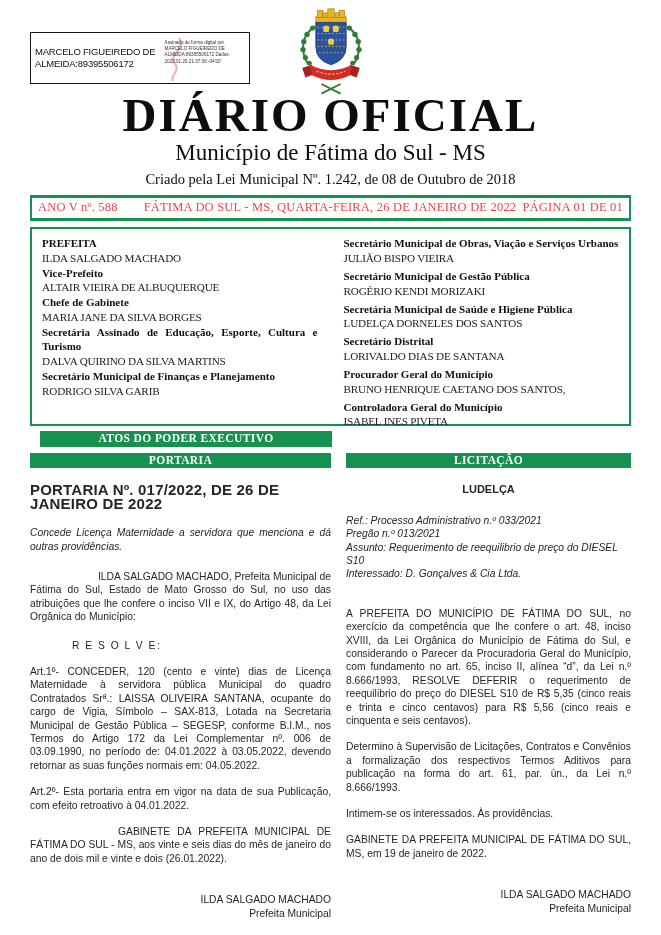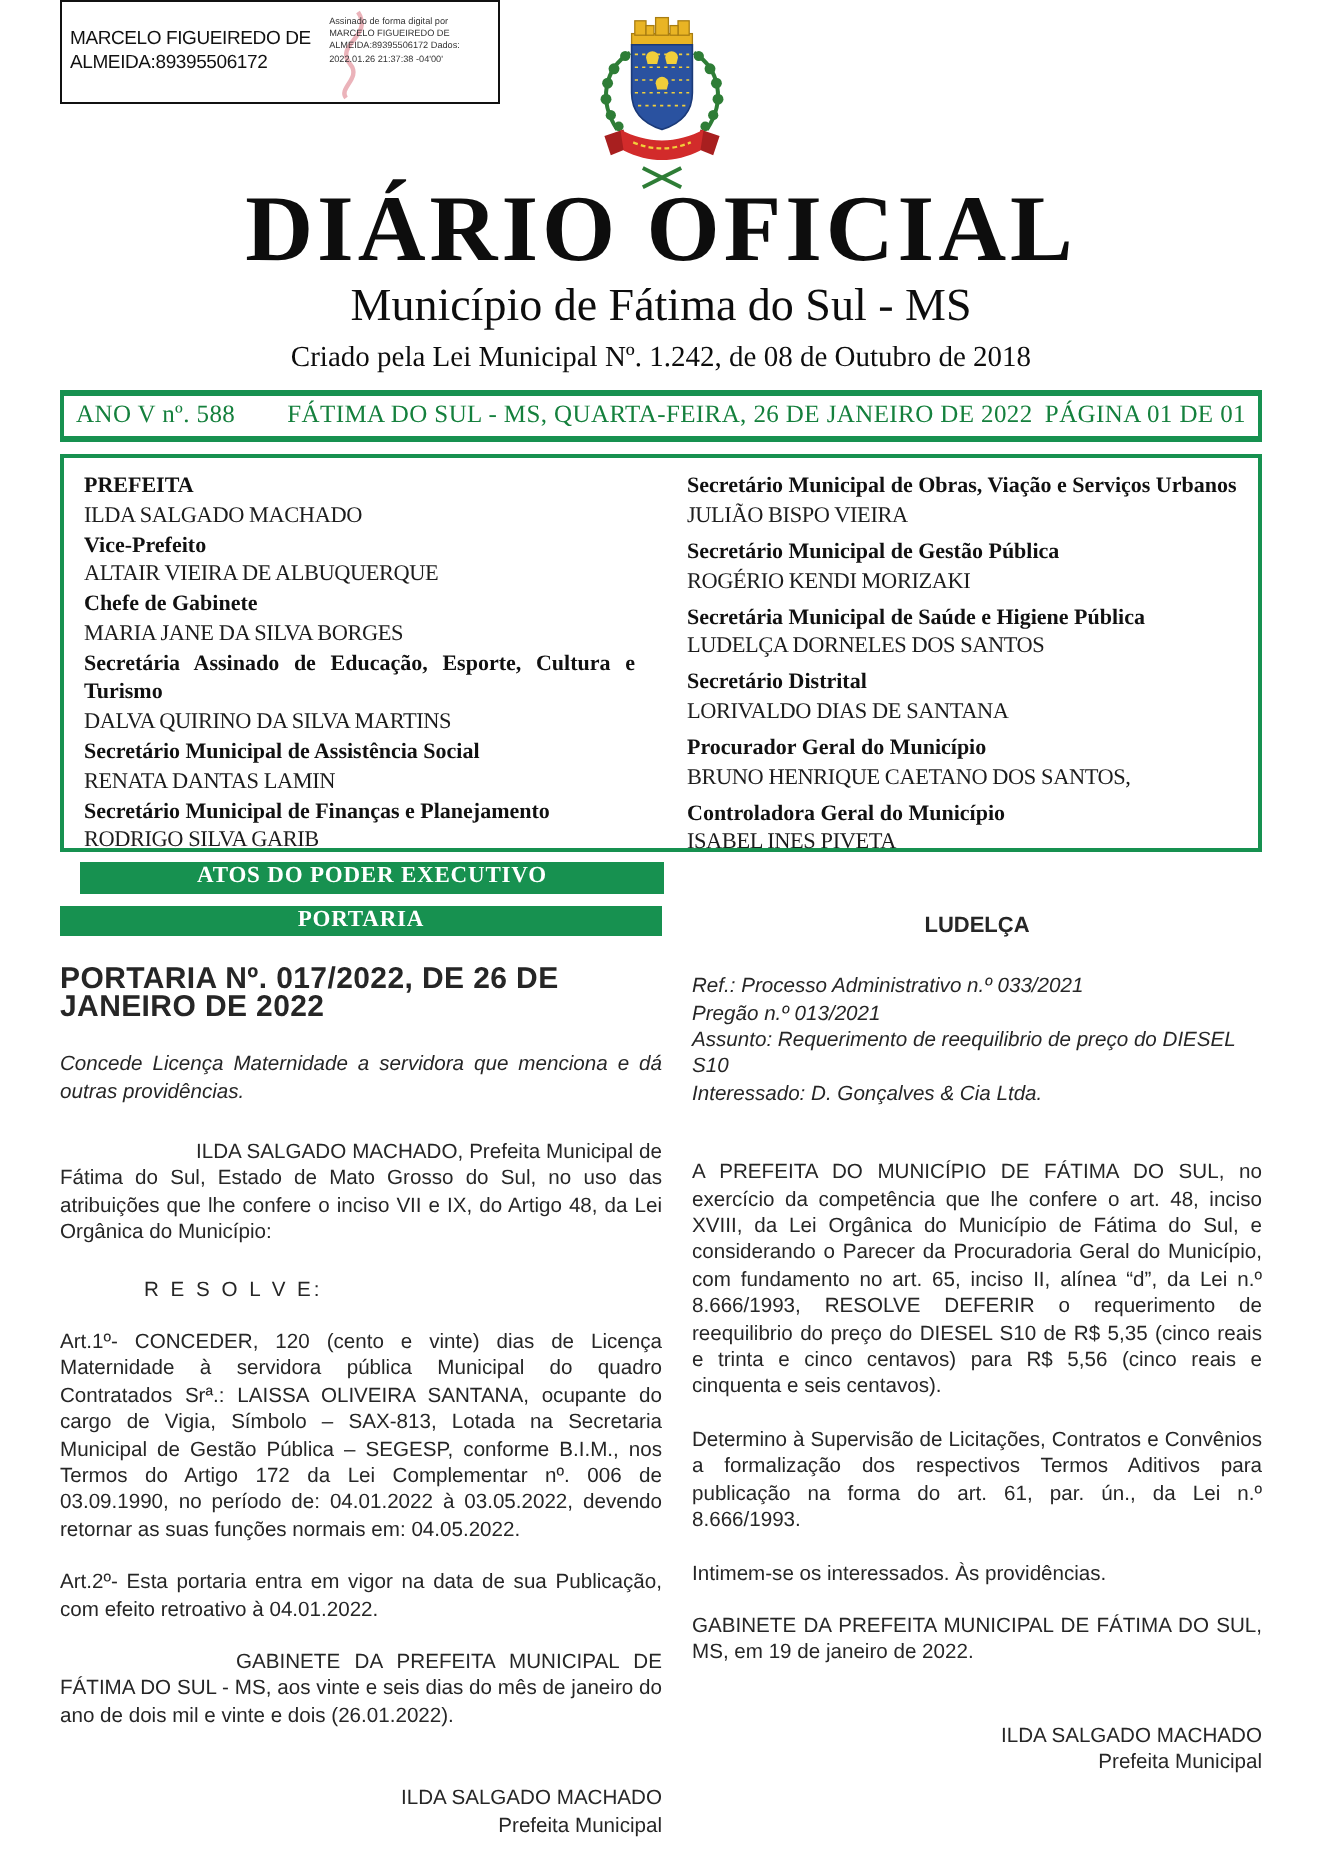--- a/index.html
+++ b/index.html
@@ -3,41 +3,41 @@
 <meta charset="utf-8">
 <style>
   * { margin:0; padding:0; box-sizing:border-box; }
   html,body { background:#ffffff; }
   .page {
     position:relative; width:661px; height:935px; background:#fff;
     font-family:"Liberation Sans", sans-serif; color:#262626; overflow:hidden;
   }
   
   .sig-box {
-    position:absolute; left:30px; top:0; width:220px; height:52px;
+    position:absolute; left:30px; top:32px; width:220px; height:52px;
     border:1.5px solid #111; background:#fff; display:flex; align-items:center;
     padding:3px 4px; gap:4px;
   }
   .sig-name { font-size:9.5px; line-height:1.25; font-weight:400; color:#111; width:128px; letter-spacing:-0.2px; }
   .sig-detail-wrap { position:relative; width:82px; height:100%; }
   .flourish { position:absolute; left:-6px; top:0; width:30px; height:46px; opacity:.75; }
   .sig-detail { position:relative; font-size:4.6px; line-height:1.35; color:#333; padding-top:4px; }
   
   .crest { position:absolute; left:50%; top:6px; transform:translateX(-50%); width:80px; height:92px; }
   
   .masthead { padding-top:92px; text-align:center; color:#0d0d0d; font-family:"Liberation Serif", serif; }
   .m-title { font-size:47px; line-height:1.0; font-weight:700; letter-spacing:2px; }
   .m-sub   { font-size:23px; line-height:1.1; margin-top:1px; }
   .m-law   { font-size:14.5px; margin-top:6px; }
   
   .issue-bar {
     margin:7px 30px 0; border-top:3px solid var(--green); border-bottom:3px solid var(--green);
     border-left:2px solid var(--green); border-right:2px solid var(--green);
     display:flex; align-items:center; padding:2px 6px 3px;
-    font-family:"Liberation Serif", serif; font-size:12.5px; color:#15803d; letter-spacing:0.2px;
+    font-family:"Liberation Serif", serif; font-size:12.5px; color:#ef4444; letter-spacing:0.2px;
   }
   .issue-bar .date { margin-left:26px; }
   .issue-bar .page-num { margin-left:auto; }
   
   .officials-box {
     margin:6px 30px 0; border:2px solid var(--green); padding:7px 10px 6px;
     display:grid; grid-template-columns:1fr 1fr; column-gap:26px; height:199px;
   }
   .official-role {
     font-family:"Liberation Serif", serif; font-weight:700; font-size:11px;
@@ -179,24 +179,20 @@
         </div>
         <div class="official-item">
           <div class="official-role">Chefe de Gabinete</div>
           <div class="official-name">MARIA JANE DA SILVA BORGES</div>
         </div>
         <div class="official-item">
           <div class="official-role">Secretária Assinado de Educação, Esporte, Cultura e Turismo</div>
           <div class="official-name">DALVA QUIRINO DA SILVA MARTINS</div>
         </div>
         <div class="official-item">
-          <div class="official-role">Secretário Municipal de Assistência Social</div>
-          <div class="official-name">RENATA DANTAS LAMIN</div>
-        </div>
-        <div class="official-item">
           <div class="official-role">Secretário Municipal de Finanças e Planejamento</div>
           <div class="official-name">RODRIGO SILVA GARIB</div>
         </div>
       </div>
     <div class="officials-col right">
         <div class="official-item">
           <div class="official-role">Secretário Municipal de Obras, Viação e Serviços Urbanos</div>
           <div class="official-name">JULIÃO BISPO VIEIRA</div>
         </div>
         <div class="official-item">
@@ -235,20 +231,21 @@
       <p class="body"><span>Art.1º- </span><span class="b">CONCEDER</span><span>, 120 (cento e vinte) dias de Licença Maternidade à servidora pública Municipal do quadro Contratados Srª.: </span><span class="b">LAISSA OLIVEIRA SANTANA</span><span>, ocupante do cargo de Vigia, Símbolo –   SAX-813, Lotada na Secretaria Municipal de Gestão Pública – </span><span class="b">SEGESP</span><span>, conforme B.I.M., nos Termos do Artigo 172 da Lei Complementar nº. 006 de 03.09.1990, no período de: 04.01.2022 à 03.05.2022, devendo retornar as suas funções normais em: 04.05.2022.</span></p>
       <p class="body">Art.2º- Esta portaria entra em vigor na data de sua Publicação, com efeito retroativo à 04.01.2022.</p>
       <p class="body cabinet"><span class="b">GABINETE DA PREFEITA MUNICIPAL DE FÁTIMA DO SUL - MS,</span><span> aos vinte e seis dias do mês de janeiro do ano de dois mil e vinte e dois (26.01.2022).</span></p>
       <div class="sig-block">
         <div>ILDA SALGADO MACHADO</div>
         <div>Prefeita Municipal</div>
       </div>
     </div>
 
     <div class="col col-right">
+      <div class="banner">LICITAÇÃO</div>
       <p class="decision-title">LUDELÇA</p>
       <div class="ref-block">
           <div class="ref-line">Ref.: Processo Administrativo n.º 033/2021</div>
           <div class="ref-line">Pregão n.º 013/2021</div>
           <div class="ref-line">Assunto: Requerimento de reequilibrio de preço do DIESEL S10</div>
           <div class="ref-line">Interessado: D. Gonçalves &amp; Cia Ltda.</div>
         </div>
       <p class="body"><span class="b">A PREFEITA DO MUNICÍPIO DE FÁTIMA DO SUL</span><span>, no exercício da competência que lhe confere o art. 48, inciso XVIII, da Lei Orgânica do Município de Fátima do Sul, e considerando o Parecer da Procuradoria Geral do Município, com fundamento no art. 65, inciso II, alínea “d”, da Lei n.º 8.666/1993, </span><span class="b">RESOLVE DEFERIR</span><span>  o requerimento de reequilibrio do preço do DIESEL S10 de R$ 5,35 (cinco reais e trinta e cinco centavos) para </span><span class="b">R$ 5,56 (cinco reais e cinquenta e seis centavos).</span></p>
       <p class="body">Determino à Supervisão de Licitações, Contratos e Convênios a formalização dos respectivos Termos Aditivos para publicação na forma do art. 61, par. ún., da Lei n.º 8.666/1993.</p>
       <p class="body">Intimem-se os interessados. Às providências.</p>

